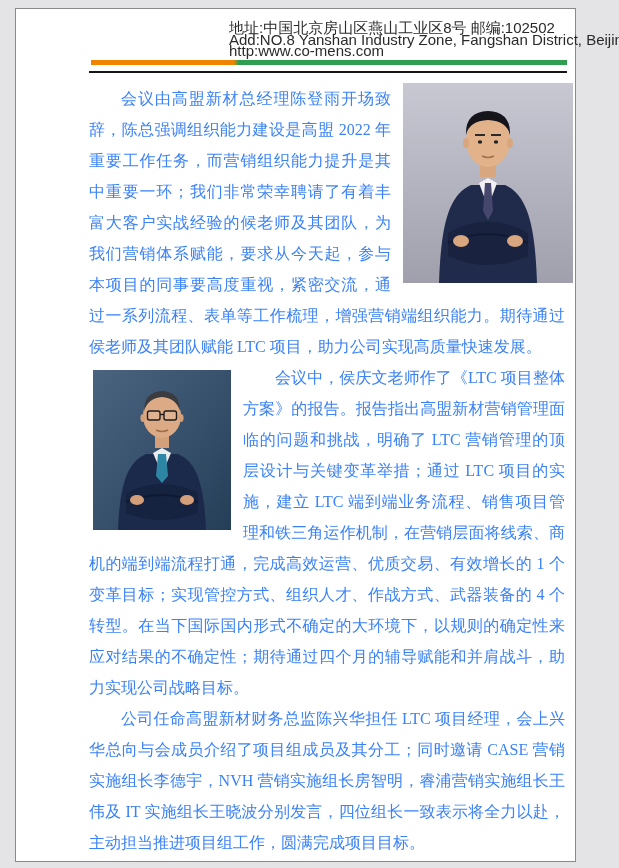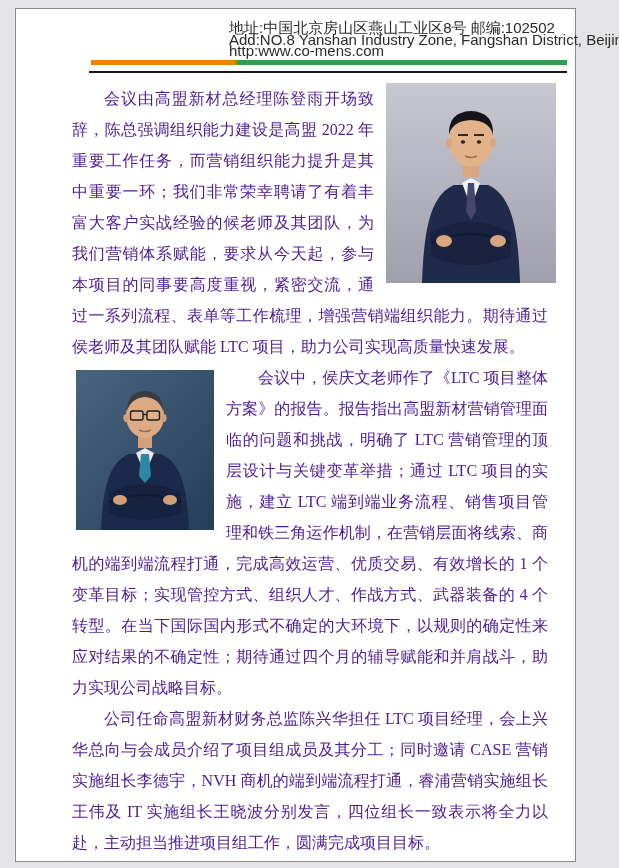--- a/index.html
+++ b/index.html
@@ -18,23 +18,23 @@
   .name-cn{font-size:27px;font-weight:bold;color:#1e3a96;letter-spacing:1px;line-height:28px;
            font-family:"Liberation Sans",sans-serif;}
   .name-en{font-size:8.5px;font-weight:bold;color:#1e3a96;letter-spacing:.3px;}
   .contact{position:absolute;left:213px;top:13px;font-size:15px;line-height:11.5px;color:#2a2a2a;}
   .contact div{white-space:nowrap;}
   .divider-bar{position:absolute;left:75px;top:51px;width:476px;height:5px;
                background:linear-gradient(90deg,#f08300 0,#f08300 30%,#2f9e4e 31%,#2f9e4e 100%);}
   .divider-line{position:absolute;left:73px;top:62px;width:478px;height:2px;background:#151515;}
 
   
-  .doc-body{position:absolute;left:56px;top:74px;width:476px;
+  .doc-body{position:absolute;left:73px;top:74px;width:476px;
             font-family:"Liberation Serif","DejaVu Serif",serif;
-            font-size:16px;line-height:31px;color:#4c1d95;text-align:justify;}
+            font-size:16px;line-height:31px;color:#3b82f6;text-align:justify;}
   .doc-body p{margin:0;text-indent:2em;}
 
   .photo{display:block;}
   .photo svg{display:block;width:100%;height:100%;}
   .photo-right{float:right;width:170px;height:200px;margin:0 -8px 12px 12px;}
   .photo-left{float:left;width:138px;height:160px;margin:8px 12px 8px 4px;}
 </style>
 </head>
 <body>
 
@@ -109,18 +109,18 @@
             <rect x="54.5" y="41" width="12.5" height="9" rx="2" fill="rgba(255,255,255,0.10)" stroke="#1d1d1d" stroke-width="1.4"></rect>
             <rect x="71" y="41" width="12.5" height="9" rx="2" fill="rgba(255,255,255,0.10)" stroke="#1d1d1d" stroke-width="1.4"></rect>
             <path d="M67 44.5 L71 44.5" stroke="#1d1d1d" stroke-width="1.4"></path>
             <path d="M63 60 Q69 63 75 60" stroke="#9d6e4b" stroke-width="1.4" fill="none"></path>
           </svg>
         </span>
         <span>会议中，侯庆文老师作了《LTC 项目整体方案》的报告。报告指出高盟新材营销管理面临的问题和挑战，明确了 LTC 营销管理的顶层设计与关键变革举措；通过 LTC 项目的实施，建立 LTC 端到端业务流程、销售项目管理和铁三角运作机制，在营销层面将线索、商机的端到端流程打通，完成高效运营、优质交易、有效增长的 1 个变革目标；实现管控方式、组织人才、作战方式、武器装备的 4 个转型。在当下国际国内形式不确定的大环境下，以规则的确定性来应对结果的不确定性；期待通过四个月的辅导赋能和并肩战斗，助力实现公司战略目标。</span>
       </p>
 
       <p>
-        <span>公司任命高盟新材财务总监陈兴华担任 LTC 项目经理，会上兴华总向与会成员介绍了项目组成员及其分工；同时邀请 CASE 营销实施组长李德宇，NVH 商机的端到端流程打通，睿浦营销实施组长王伟及 IT 实施组长王晓波分别发言，四位组长一致表示将全力以赴，主动担当推进项目组工作，圆满完成项目目标。</span>
+        <span>公司任命高盟新材财务总监陈兴华担任 LTC 项目经理，会上兴华总向与会成员介绍了项目组成员及其分工；同时邀请 CASE 营销实施组长李德宇，NVH 营销实施组长房智明，睿浦营销实施组长王伟及 IT 实施组长王晓波分别发言，四位组长一致表示将全力以赴，主动担当推进项目组工作，圆满完成项目目标。</span>
       </p>
 
     </div>
   </div>
 </div>
 
 </body></html>

